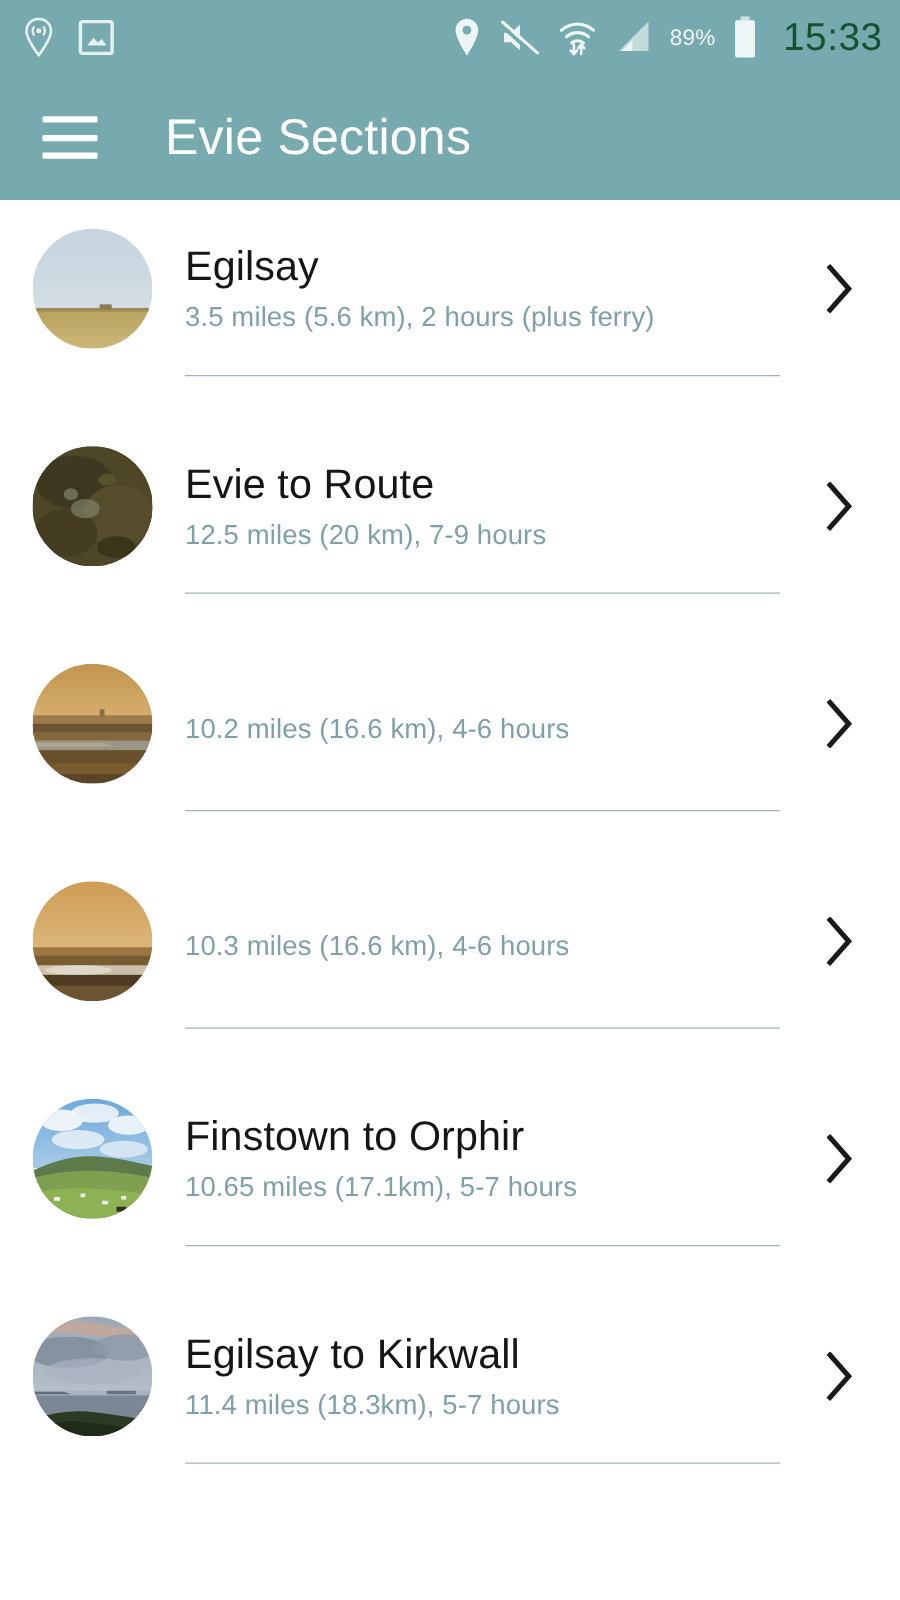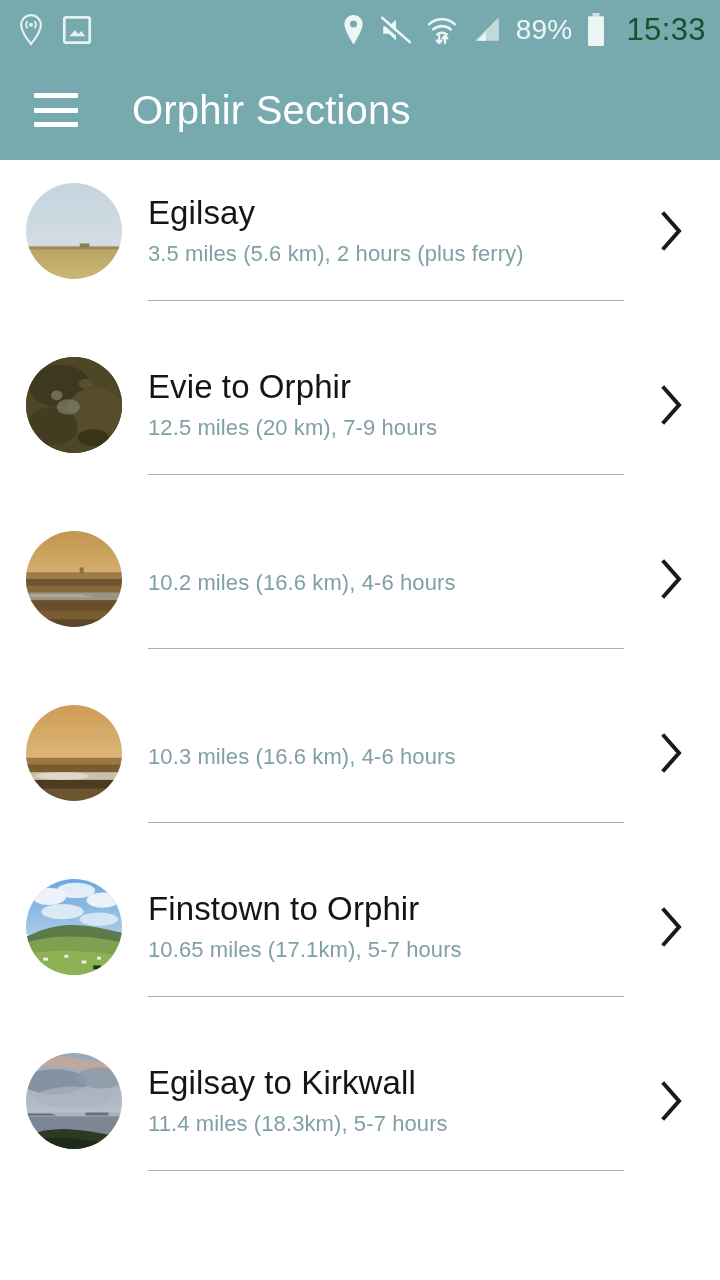--- a/index.html
+++ b/index.html
@@ -15,21 +15,21 @@
     height:60px; width:100%;
     background:#76aaae;
     display:flex; align-items:center;
     padding:0 14px 0 18px;
     color:#eef5f5;
   }
   .sb-left{ display:flex; align-items:center; gap:18px; }
   .sb-right{ display:flex; align-items:center; gap:14px; margin-left:auto; }
   .sb-icon{ display:flex; align-items:center; justify-content:center; }
   .sb-battery-pct{
-    font-size:28px; letter-spacing:0.2px; color:#f0f6f6; font-weight:400;
+    font-size:18px; letter-spacing:0.2px; color:#f0f6f6; font-weight:400;
   }
   .sb-clock{
     font-size:31px; color:#14532d; letter-spacing:0.4px; margin-left:6px;
   }
 
   
   .appbar{
     height:100px; width:100%;
     background:#76aaae;
     display:flex; align-items:center;
@@ -173,21 +173,21 @@
       <span class="sb-clock">15:33</span>
     </div>
   </div>
 
   <div class="appbar">
     <div class="hamburger">
       <span></span>
       <span></span>
       <span></span>
     </div>
-    <div class="appbar-title">Orphir Sections</div>
+    <div class="appbar-title">Evie Sections</div>
   </div>
 
   <div class="list">
 
     <div class="row">
       <div class="thumb-wrap">
         <div class="thumb">
           <svg viewBox="0 0 100 100" preserveAspectRatio="none">
             <defs>
               <linearGradient id="g1a" x1="0" y1="0" x2="0" y2="1">
@@ -231,21 +231,21 @@
             <ellipse cx="28" cy="72" rx="26" ry="20" fill="#433c21"></ellipse>
             <ellipse cx="44" cy="52" rx="12" ry="8" fill="#8e937c" opacity="0.55"></ellipse>
             <ellipse cx="32" cy="40" rx="6" ry="5" fill="#9aa08a" opacity="0.5"></ellipse>
             <ellipse cx="62" cy="28" rx="7" ry="5" fill="#6a6338" opacity="0.6"></ellipse>
             <path d="M0 18C6 12 12 18 18 10L10 0H0z" fill="#2d3a45"></path>
             <ellipse cx="70" cy="84" rx="16" ry="9" fill="#3a3419"></ellipse>
           </svg>
         </div>
       </div>
       <div class="row-body">
-        <div class="row-title">Evie to Orphir</div>
+        <div class="row-title">Evie to Route</div>
         <div class="row-sub">12.5 miles (20 km), 7-9 hours</div>
         <div class="divider"></div>
       </div>
       <div class="chevron-wrap">
         <span class="chevron">
           <svg width="22" height="40" viewBox="0 0 22 40">
             <path d="M3 3l15 17L3 37" fill="none" stroke="#1a1a1a" stroke-width="4" stroke-linecap="square"></path>
           </svg>
         </span>
       </div>

